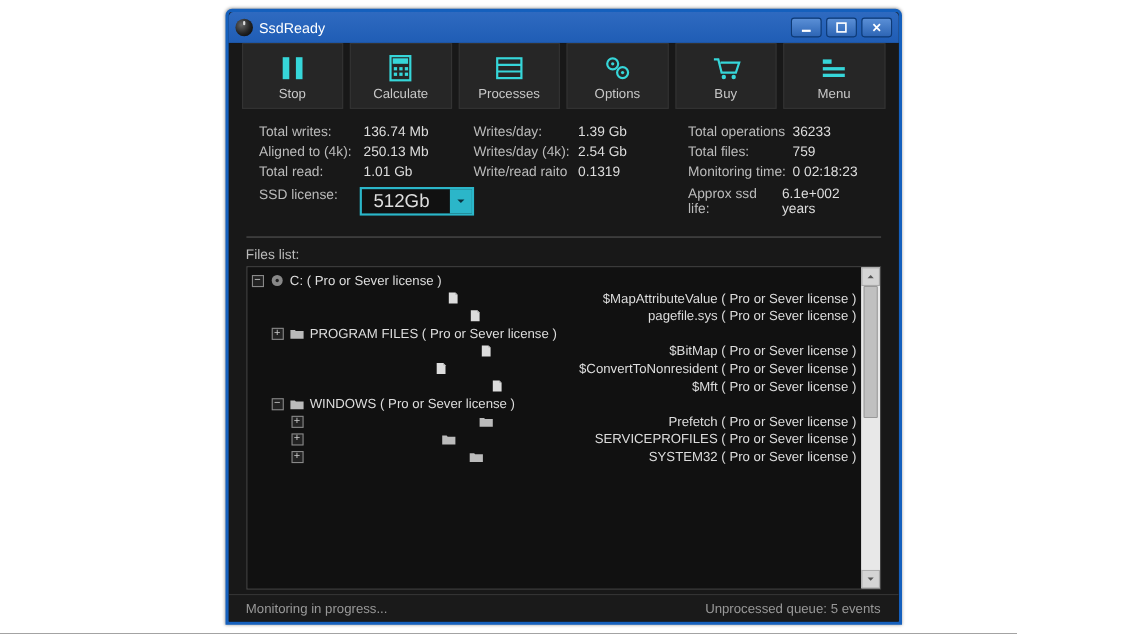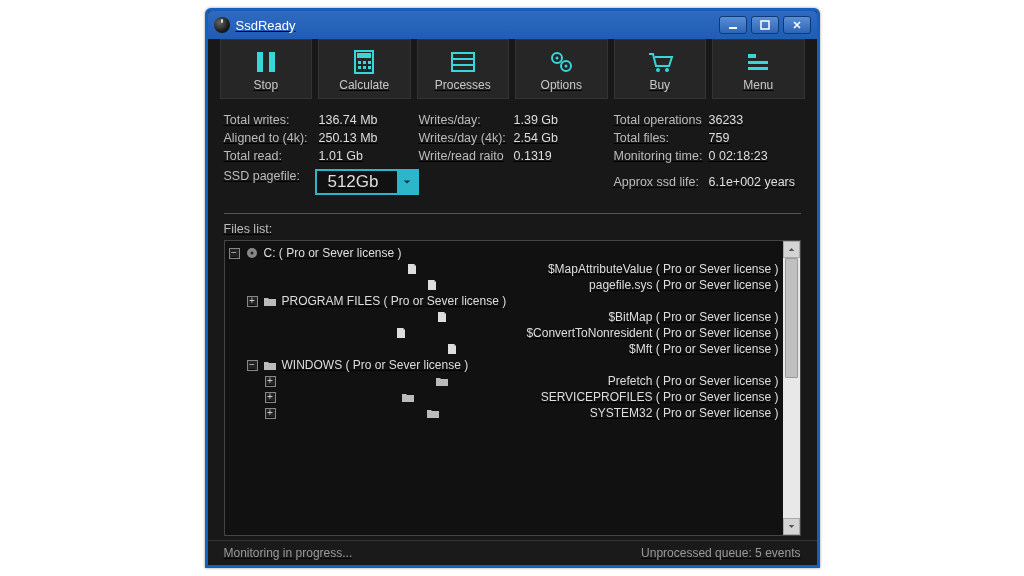--- a/index.html
+++ b/index.html
@@ -14,21 +14,20 @@
 }
 .window {
   width: 615px;
   height: 560px;
   background: #1a1a1a;
   border: 3px solid #1560bd;
   border-radius: 6px 6px 0 0;
   display: flex;
   flex-direction: column;
   box-shadow: 0 0 3px rgba(0,0,0,.4);
-  text-decoration: underline;
 }
 .titlebar {
   height: 28px;
   background: linear-gradient(#2f6ac0, #1f5db5);
   border-radius: 4px 4px 0 0;
   display: flex;
   align-items: center;
   padding: 0 6px;
   color: #fff;
   font-size: 13px;
@@ -62,21 +61,21 @@
   padding:6px 2px 4px;
   cursor:pointer;
   color:#c8c8c8;
   font-size:12px;
   height:60px;
 }
 .tbtn .ico{height:28px;display:flex;align-items:center;justify-content:center;}
 .tbtn .ico svg{width:30px;height:26px;}
 .cyan{fill:#36d6d9;}
 .tbtn span.lbl{margin-top:2px;}
-.stats { padding:4px 16px 8px; font-size:12.5px; color:#c0c0c0;}
+.stats { padding:4px 28px 8px; font-size:12.5px; color:#c0c0c0;}
 .stats-row{display:flex;margin:4px 0;}
 .sc{display:flex;}
 .sc1{width:195px;}
 .sc2{width:195px;}
 .sc3{flex:1;}
 .slabel{width:95px;color:#bbb;}
 .sval{color:#ddd;}
 .capacity-row{display:flex;align-items:center;margin-top:6px;}
 .capsel{
   display:inline-flex;align-items:center;
@@ -240,21 +239,21 @@
             <span class="slabel">Write/read raito</span>
             <span class="sval">0.1319</span>
           </div>
         <div class="sc sc3">
             <span class="slabel">Monitoring time:</span>
             <span class="sval">0 02:18:23</span>
           </div>
       </div>
       <div class="capacity-row">
         <div class="sc sc1">
-          <span class="slabel">SSD pagefile:</span>
+          <span class="slabel">SSD license:</span>
           <span class="capsel">
             <span class="capval">512Gb</span>
             <span class="capbtn">
                 <svg viewBox="0 0 10 10">
                   <path d="M1 3 l4 4 l4 -4" fill="#0a3340"></path>
                 </svg>
               </span>
           </span>
         </div>
         <div class="sc sc2"></div>

